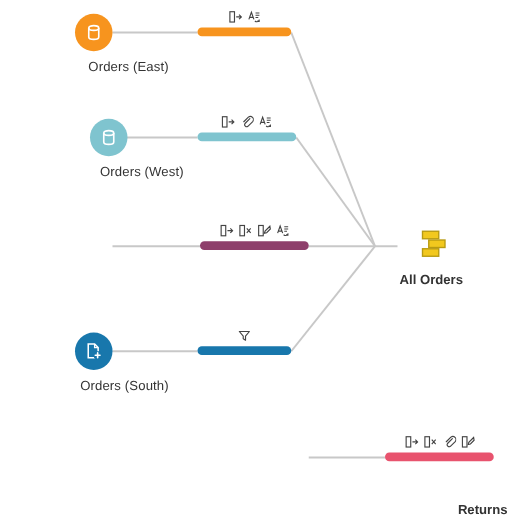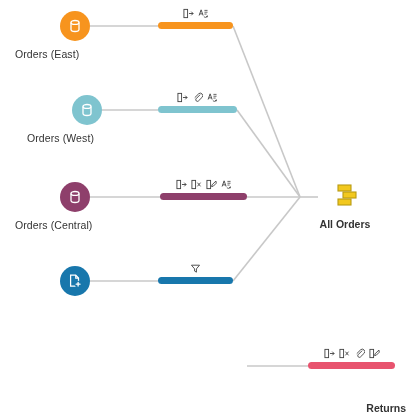--- a/index.html
+++ b/index.html
@@ -25,21 +25,21 @@
     position: absolute;
     left: 0; top: 0;
     width: 420px;
     height: 420px;
     pointer-events: none;
   }
   
   .node {
     position: absolute;
     width: 120px;
-    text-align: left;
+    text-align: right;
   }
   .node-circle {
     width: 30px;
     height: 30px;
     border-radius: 50%;
     margin: 0 auto;
     display: flex;
     align-items: center;
     justify-content: center;
     box-sizing: border-box;
@@ -171,29 +171,20 @@
         <svg width="11" height="11" viewBox="0 0 12 12">
           <path d="M1.2 8.2 L3.4 2 L5.6 8.2 M2 6.4 H4.8" fill="none" stroke="#444" stroke-width="1"></path>
           <path d="M7 2.6 h3.4 M7 4.6 h3.4 M7 6.6 h2.4" fill="none" stroke="#444" stroke-width=".9"></path>
           <path d="M6.4 9.6 q2 1.6 3.8 -.6 M10.2 8.2 l0 1.6 -1.5 -.4" fill="none" stroke="#444" stroke-width=".9"></path>
         </svg>
       </span>
     </div>
     <div class="step-bar" style="background:#7FC4CF;"></div>
   </div>
 
-  <div class="node" style="left:15px; top:182px;">
-    <div class="node-circle" style="background:#8E3F6B;">
-      <svg width="16" height="16" viewBox="0 0 16 16">
-        <ellipse cx="8" cy="4.4" rx="4" ry="1.9" fill="none" stroke="#fff" stroke-width="1.3"></ellipse>
-        <path d="M4 4.4 v7.2 a4 1.9 0 0 0 8 0 v-7.2" fill="none" stroke="#fff" stroke-width="1.3"></path>
-      </svg>
-    </div>
-    <div class="node-label">Orders (Central)</div>
-  </div>
 
   <div class="step" style="left:160px; top:177px; width:87px;">
     <div class="step-icons">
       <span class="ic">
         <svg width="11" height="11" viewBox="0 0 12 12">
           <rect x="1" y="1.5" width="4" height="9" fill="none" stroke="#444" stroke-width="1"></rect>
           <path d="M6.5 6 H11 M9 4 l2 2 -2 2" fill="none" stroke="#444" stroke-width="1"></path>
         </svg>
       </span>
       <span class="ic">
@@ -221,20 +212,21 @@
 
   <div class="node" style="left:15px; top:266px;">
     <div class="node-circle" style="background:#1877AC;">
       <svg width="16" height="16" viewBox="0 0 16 16">
         <path d="M3.6 2.2 h5.1 l2.8 2.8 v8.2 h-7.9 Z" fill="none" stroke="#fff" stroke-width="1.25"></path>
         <path d="M8.7 2.2 v2.9 h2.8" fill="none" stroke="#fff" stroke-width="1.1"></path>
         <circle cx="11.1" cy="11.2" r="3.1" fill="#1877AC" stroke="#1877AC" stroke-width=".6"></circle>
         <path d="M11.1 9.3 v3.8 M9.2 11.2 h3.8" stroke="#fff" stroke-width="1.3" stroke-linecap="round"></path>
       </svg>
     </div>
+    <div class="node-label">Orders (South)</div>
   </div>
 
   <div class="step" style="left:158px; top:261px; width:75px;">
     <div class="step-icons">
       <span class="ic">
         <svg width="11" height="11" viewBox="0 0 12 12">
           <path d="M1.6 2.4 H10.4 L7 6.4 V10 L5 8.8 V6.4 Z" fill="none" stroke="#444" stroke-width="1" stroke-linejoin="round"></path>
         </svg>
       </span>
     </div>

